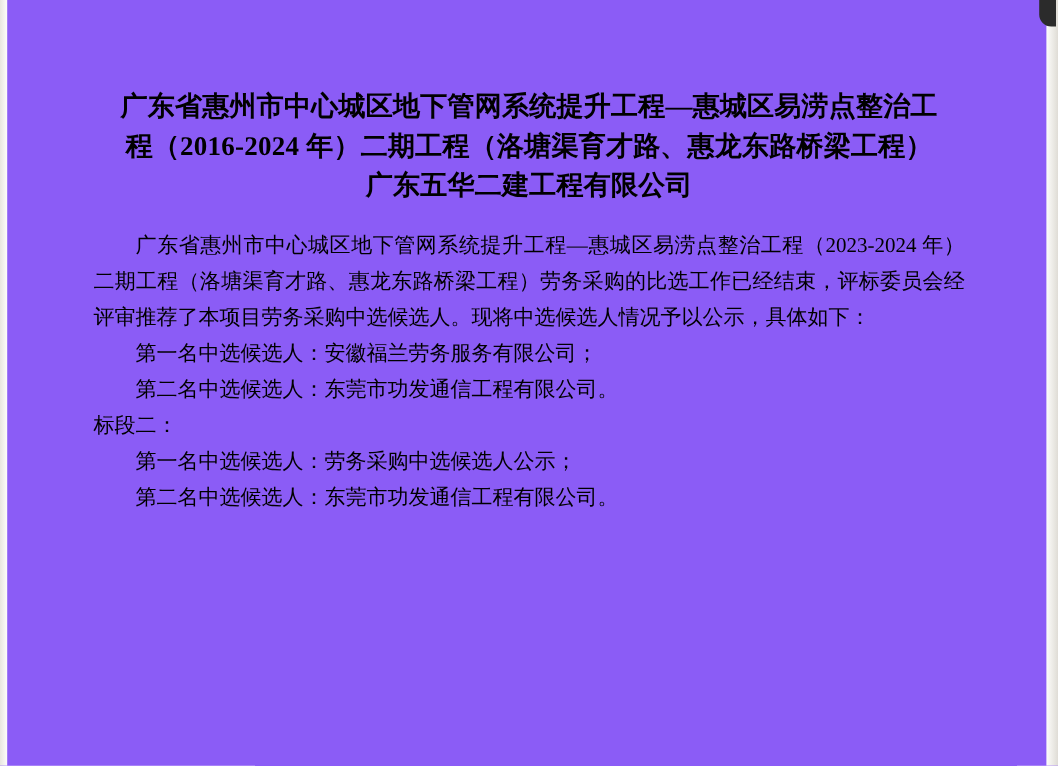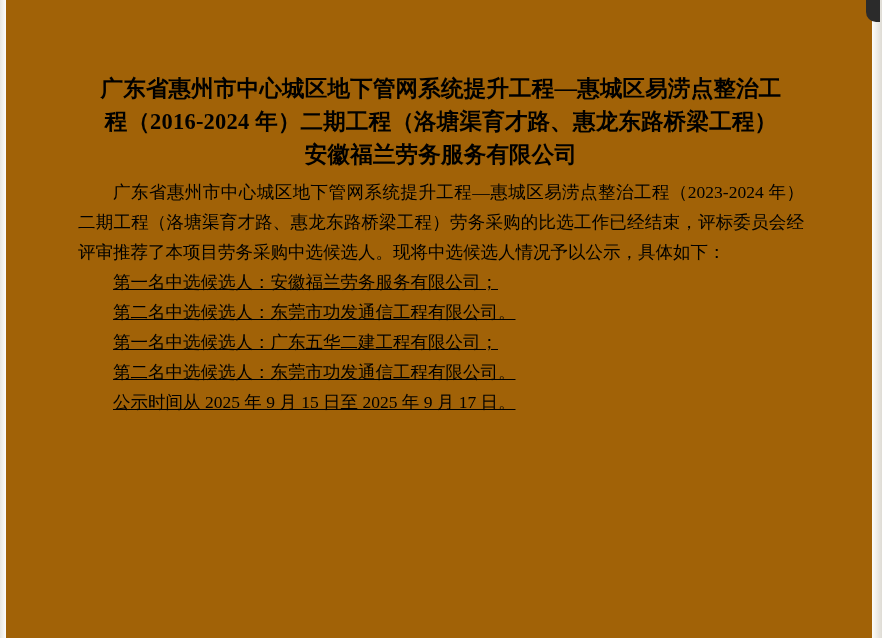--- a/index.html
+++ b/index.html
@@ -14,21 +14,21 @@
     color: #000000;
     overflow: hidden;
     position: relative;
   }
   .page {
     position: absolute;
     left: 0;
     top: 0;
     width: 882px;
     height: 638px;
-    background: #a16207;
+    background: #8b5cf6;
   }
   
   .edge-left {
     position: absolute;
     left: 0; top: 0;
     width: 6px; height: 638px;
     background: linear-gradient(to right, #e8e6e0, #fdfdfb);
   }
   .edge-right {
     position: absolute;
@@ -57,60 +57,59 @@
     line-height: 33px;
     font-weight: bold;
     text-align: center;
     letter-spacing: 0.2px;
     font-family: "Liberation Serif", serif;
   }
   h1.doc-title .l1, h1.doc-title .l2, h1.doc-title .l3 {
     display: block;
   }
   .body-text {
-    margin-top: 6px;
+    margin-top: 18px;
     font-size: 17.5px;
     line-height: 30px;
     text-align: justify;
     text-justify: inter-ideograph;
   }
   p.para {
     margin: 0;
     text-indent: 2em;
   }
   p.flush {
     margin: 0;
     text-indent: 0;
   }
   p.indent1 {
     margin: 0;
     text-indent: 2em;
-    text-decoration: underline;
   }
 </style>
 </head>
 <body>
 
 <div class="page">
 
   <div class="edge-left"></div>
   <div class="edge-right"></div>
   <div class="corner-mark"></div>
 
   <div class="content">
 
     <h1 class="doc-title">
       <span class="l1">广东省惠州市中心城区地下管网系统提升工程—惠城区易涝点整治工</span>
       <span class="l2">程（2016-2024 年）二期工程（洛塘渠育才路、惠龙东路桥梁工程）</span>
-      <span class="l3">安徽福兰劳务服务有限公司</span>
+      <span class="l3">广东五华二建工程有限公司</span>
     </h1>
 
     <div class="body-text">
       <p class="para">广东省惠州市中心城区地下管网系统提升工程—惠城区易涝点整治工程（2023-2024 年）二期工程（洛塘渠育才路、惠龙东路桥梁工程）劳务采购的比选工作已经结束，评标委员会经评审推荐了本项目劳务采购中选候选人。现将中选候选人情况予以公示，具体如下：</p>
       <p class="indent1">第一名中选候选人：安徽福兰劳务服务有限公司；</p>
       <p class="indent1">第二名中选候选人：东莞市功发通信工程有限公司。</p>
-      <p class="indent1">第一名中选候选人：广东五华二建工程有限公司；</p>
+      <p class="flush">标段二：</p>
+      <p class="indent1">第一名中选候选人：劳务采购中选候选人公示；</p>
       <p class="indent1">第二名中选候选人：东莞市功发通信工程有限公司。</p>
-      <p class="indent1">公示时间从 2025 年 9 月 15 日至 2025 年 9 月 17 日。</p>
     </div>
 
   </div>
 </div>
 
 </body></html>

